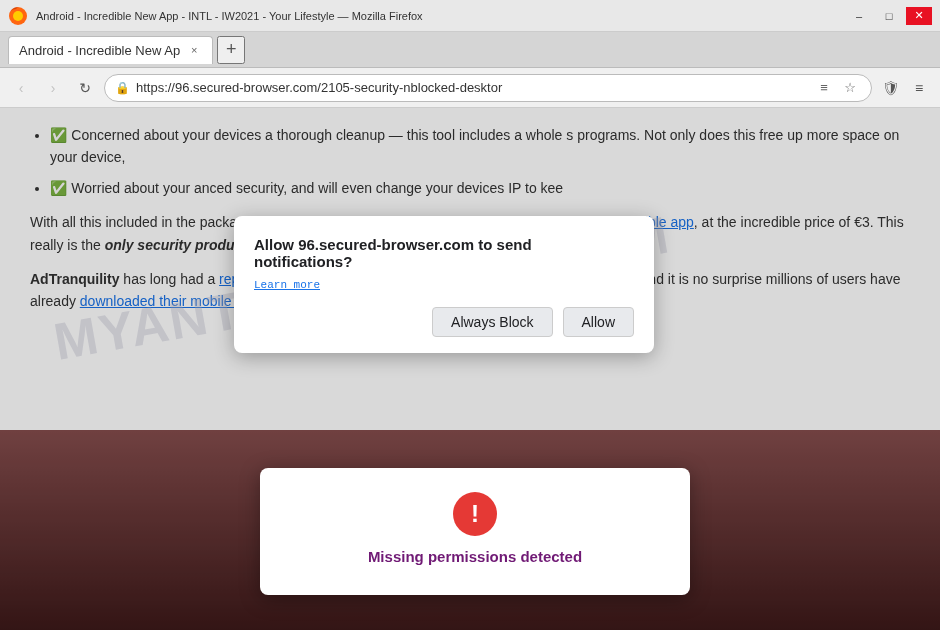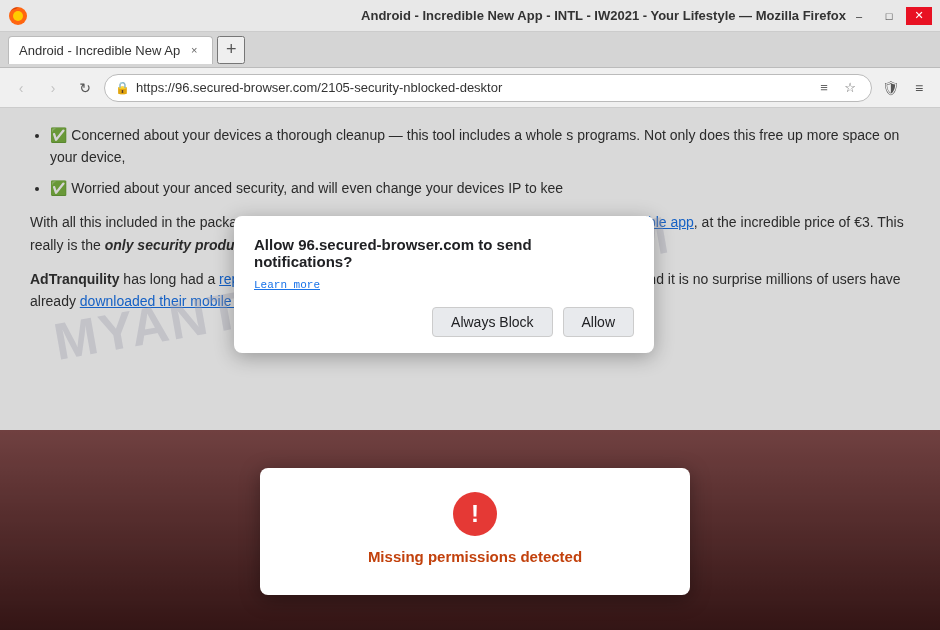--- a/index.html
+++ b/index.html
@@ -5,21 +5,21 @@
     * { margin: 0; padding: 0; box-sizing: border-box; }
     body { width: 940px; height: 630px; overflow: hidden; font-family: Arial, sans-serif; position: relative; background: #fff; }
 
     
     .title-bar {
       display: flex; align-items: center;
       background: #e8e8e8; height: 32px;
       padding: 0 8px; border-bottom: 1px solid #ccc;
     }
     .title-bar-icon { width: 20px; height: 20px; margin-right: 8px; }
-    .title-bar-text { font-size: 13px; color: #333; flex: 1; text-align: right; font-weight: bold; }
+    .title-bar-text { font-size: 11px; color: #333; flex: 1; text-align: left; }
     .title-bar-controls { display: flex; gap: 4px; }
     .title-bar-btn {
       width: 26px; height: 18px; display: flex; align-items: center; justify-content: center;
       font-size: 11px; cursor: pointer; border: none; background: transparent;
     }
     .title-bar-btn.close { background: #e81123; color: white; }
     .title-bar-btn.minimize, .title-bar-btn.maximize { background: transparent; color: #333; }
 
     
     .tab-bar {
@@ -138,21 +138,21 @@
       border-radius: 8px; box-shadow: 0 4px 20px rgba(0,0,0,0.35);
       padding: 24px 20px 20px 20px;
       z-index: 100; text-align: center;
     }
     .perm-popup-icon {
       width: 44px; height: 44px; background: #e53935;
       border-radius: 50%; display: flex; align-items: center; justify-content: center;
       margin: 0 auto 12px auto; font-size: 24px; color: white; font-weight: bold;
     }
     .perm-popup-title {
-      font-size: 15px; font-weight: bold; color: #c2410c; margin-bottom: 10px;
+      font-size: 15px; font-weight: bold; color: #701a75; margin-bottom: 10px;
     }
     .perm-popup-text {
       font-size: 14px; color: #333; line-height: 1.5; margin-bottom: 16px;
     }
     .perm-popup-text strong { font-weight: bold; }
 
     
     .page-overlay {
       position: absolute; top: 0; left: 0; right: 0; bottom: 0;
       background: rgba(0,0,0,0.15); z-index: 50;

